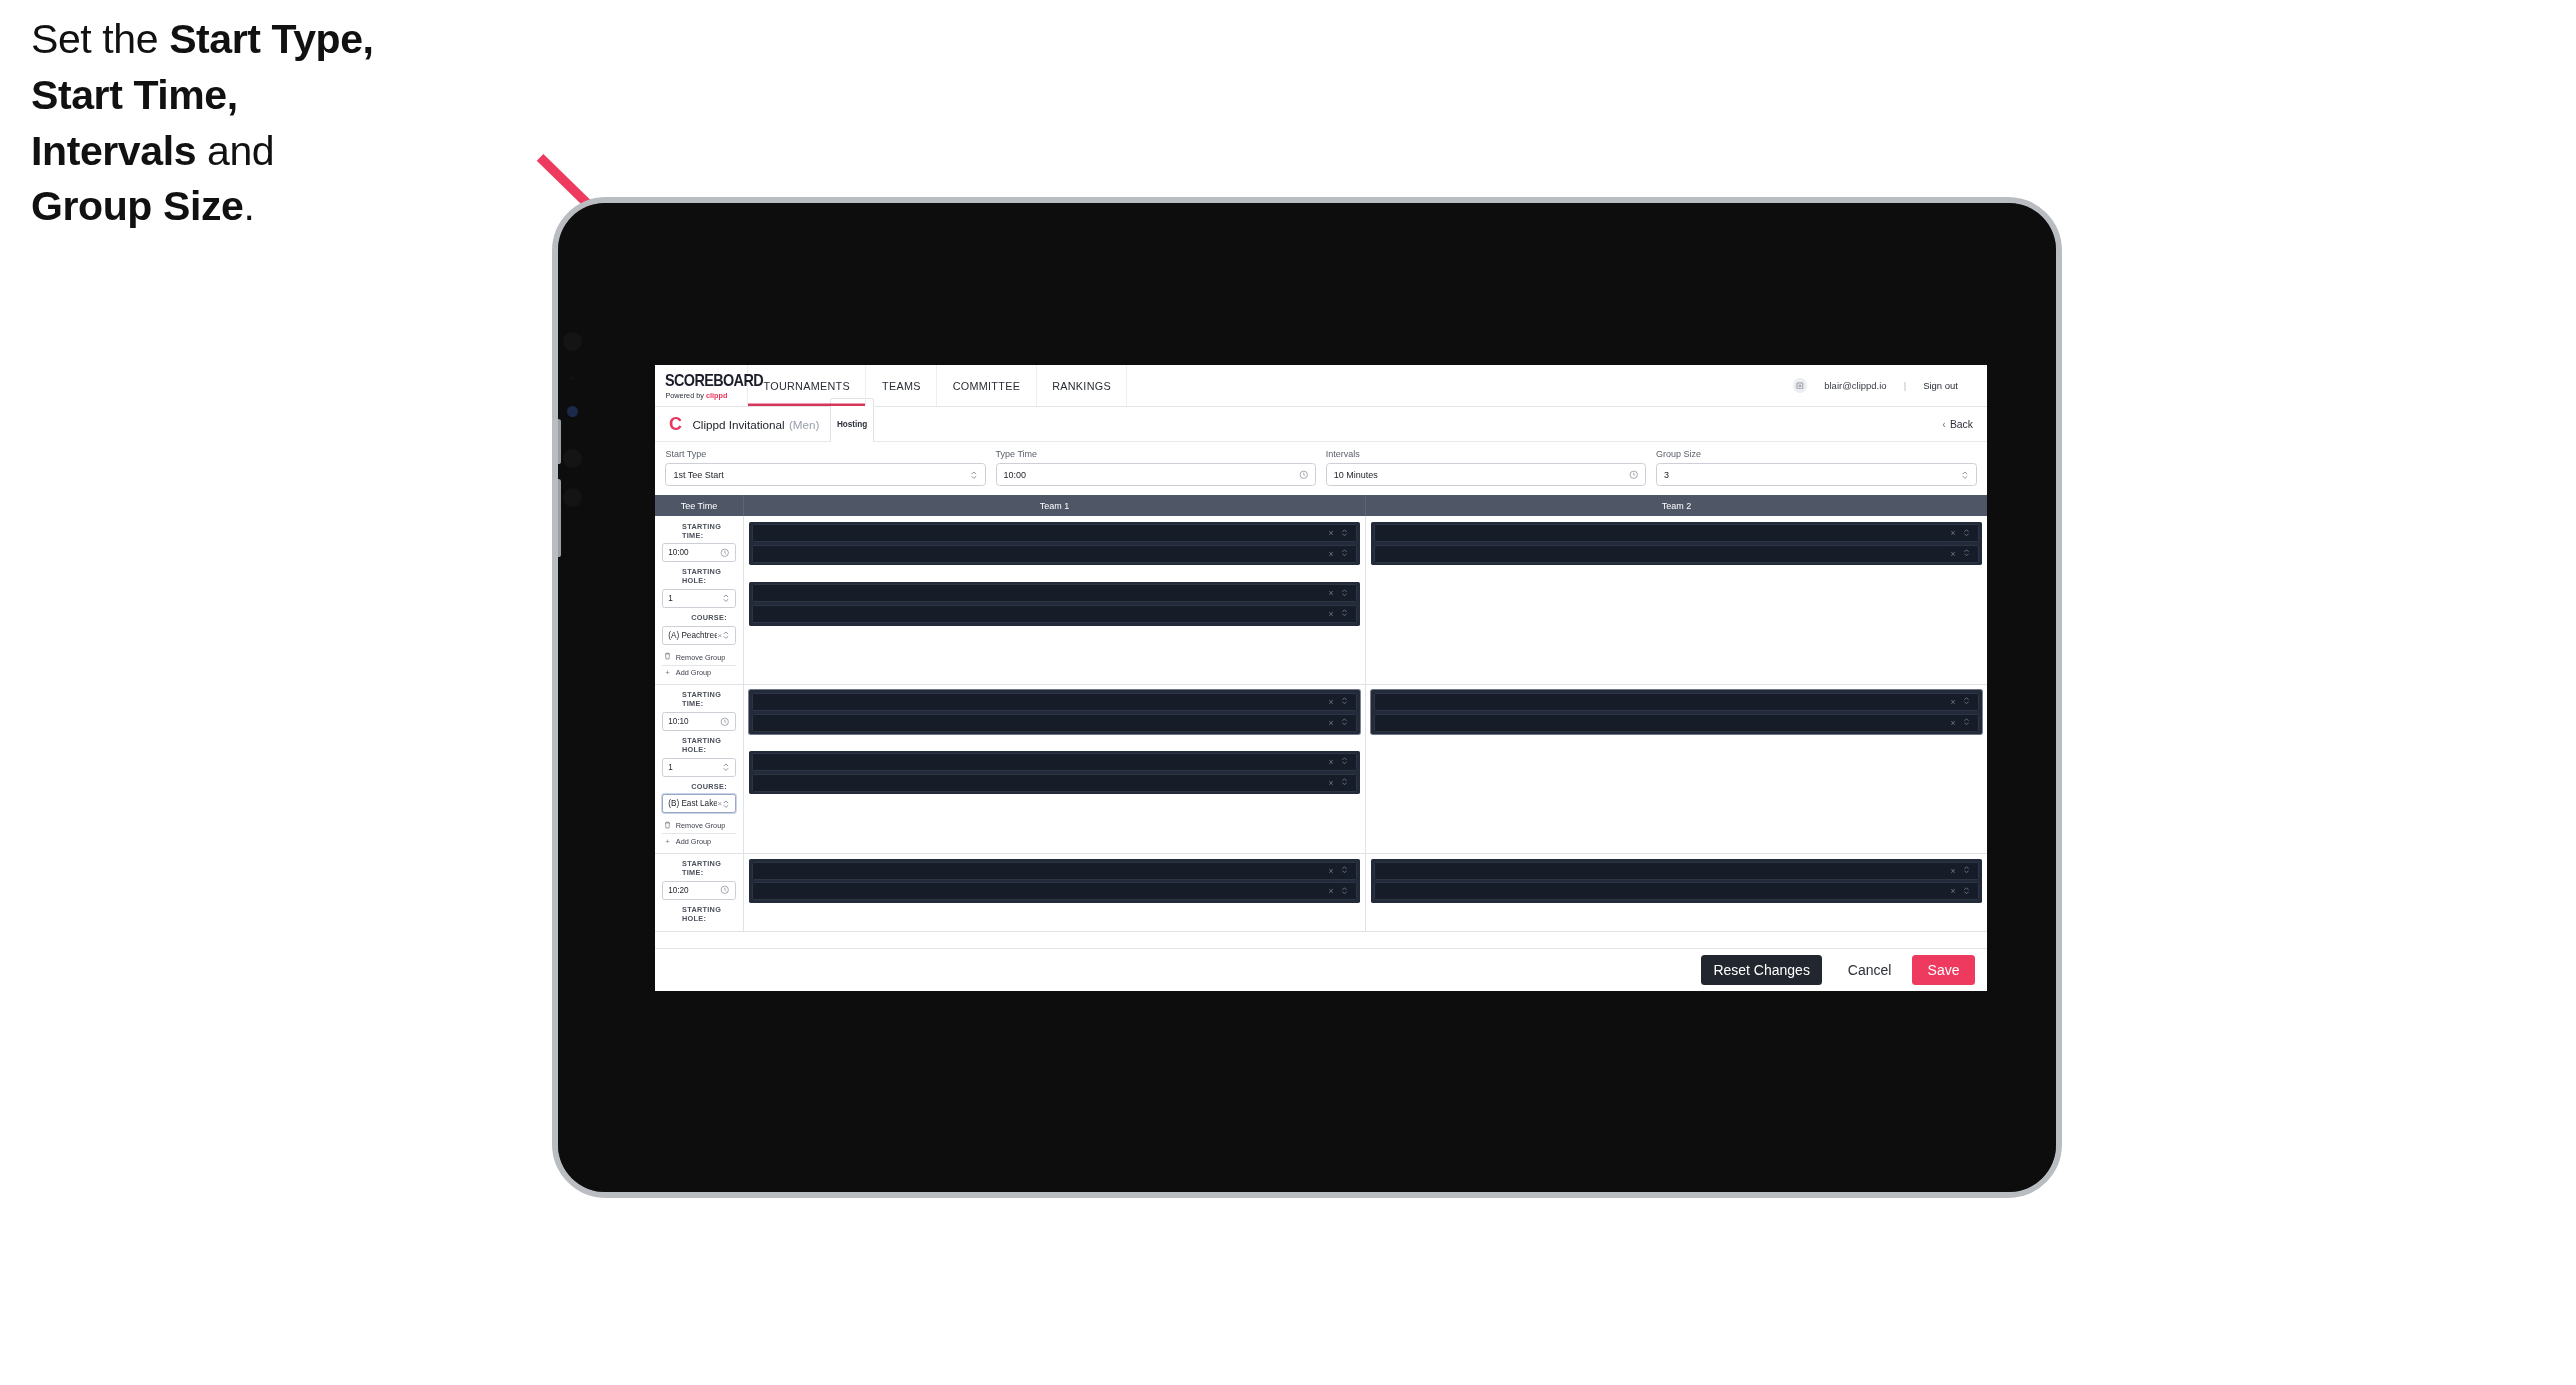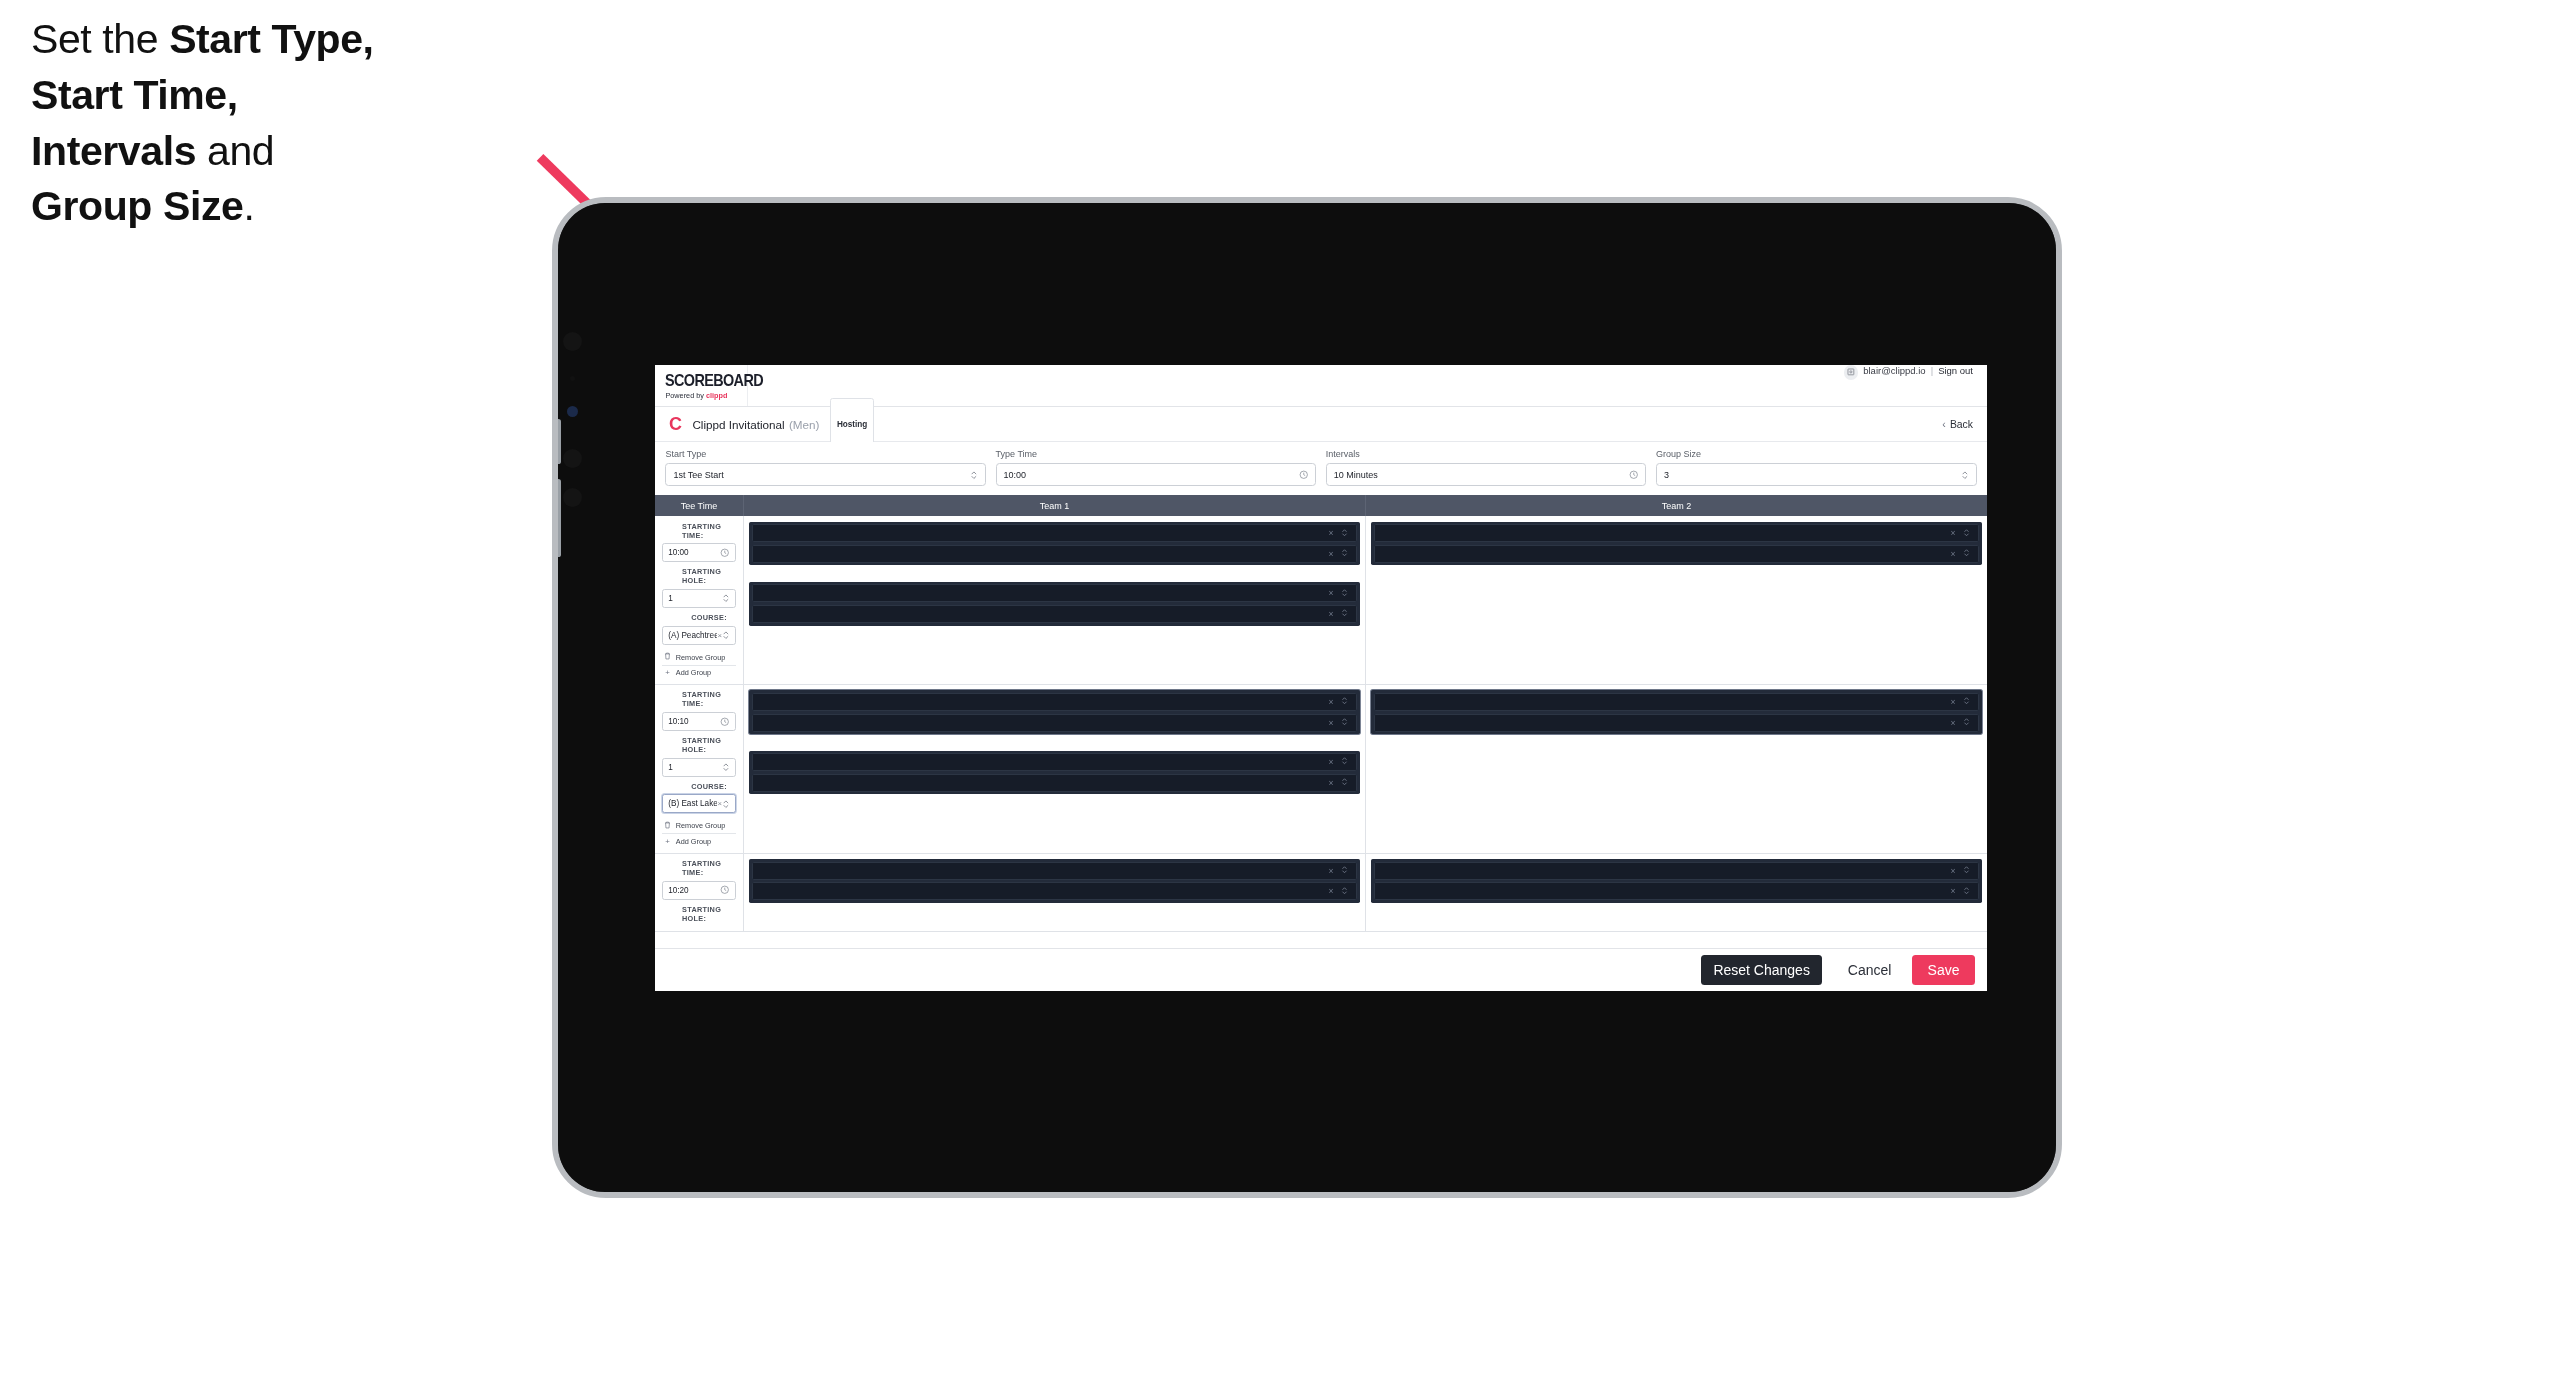--- a/index.html
+++ b/index.html
@@ -49,21 +49,21 @@
                font-family:"Liberation Sans", sans-serif; transform:scaleX(0.88); transform-origin:left center; }
   .logo-sub { font-size:7.3px; color:#2b2f3a; margin-top:2.6px; white-space:nowrap; }
   .logo-sub .pink { color:#e8365d; font-weight:700; }
   .nav-items { display:flex; align-items:stretch; }
   .nav-item {
     display:flex; align-items:center; padding:0 15.5px; font-size:10.8px; color:#2a2d36;
     letter-spacing:0.3px; border-right:0.9px solid #eceef1; cursor:pointer; position:relative; white-space:nowrap;
   }
   .nav-item.active { box-shadow: inset 0 -2.6px 0 0 #d6365b; }
   .nav-spacer { flex:1; }
-  .nav-right { display:flex; align-items:flex-start; gap:5px; padding-right:14px; font-size:9.5px; color:#3a3d46; }
+  .nav-right { display:flex; align-items:center; gap:17px; padding-right:29px; font-size:9.5px; color:#3a3d46; }
   .avatar { width:14.7px; height:14.7px; border-radius:50%; background:#eceef1; display:flex; align-items:center; justify-content:center; font-size:7.8px; color:#7b8089; }
   .nav-sep { color:#b5b9c0; }
   .signout { cursor:pointer; color:#2a2d36; }
 
   
   .crumb { height:35px; display:flex; align-items:center; padding:0 14px; border-bottom:0.9px solid #e7e9ed; background:#fff; flex:0 0 auto; }
   .c-logo { font-size:18px; font-weight:800; color:#e8365d; line-height:1; margin-right:10.4px; font-family:"Liberation Sans", sans-serif; }
   .crumb-title { font-size:11.7px; color:#23262e; }
   .crumb-sub { font-size:11.7px; color:#9aa0ab; margin-left:4.3px; }
   .badge { margin-left:10.4px; font-size:8.2px; font-weight:700; color:#2b2f38; border:0.9px solid #dfe2e7; border-radius:2.6px; padding:21px 6px; background:#fff; }
@@ -161,20 +161,26 @@
       <div class="cam-dot" style="left:5.2px;top:246px;width:19px;height:19px;background:#141414;"></div>
       <div class="cam-dot" style="left:5.2px;top:285px;width:19px;height:19px;background:#141414;"></div>
 
       <div class="screen">
 
         <div class="topnav">
           <div class="logo-box">
             <div class="logo-main">SCOREBOARD</div>
             <div class="logo-sub"><span>Powered by </span><span class="pink">clippd</span></div>
           </div>
+          <div class="nav-items" id="navItems">
+              <div class="nav-item active">TOURNAMENTS</div>
+              <div class="nav-item">TEAMS</div>
+              <div class="nav-item">COMMITTEE</div>
+              <div class="nav-item">RANKINGS</div>
+            </div>
           <div class="nav-spacer"></div>
           <div class="nav-right">
             <div class="avatar">
               <svg width="7.8" height="7.8" viewBox="0 0 16 16" fill="none" stroke="#7b8089" stroke-width="1.6">
                   <rect x="2" y="2" width="12" height="12" rx="1"></rect>
                   <circle cx="8" cy="8" r="2.2"></circle>
                 </svg>
             </div>
             <span>blair@clippd.io</span>
             <span class="nav-sep">|</span>

